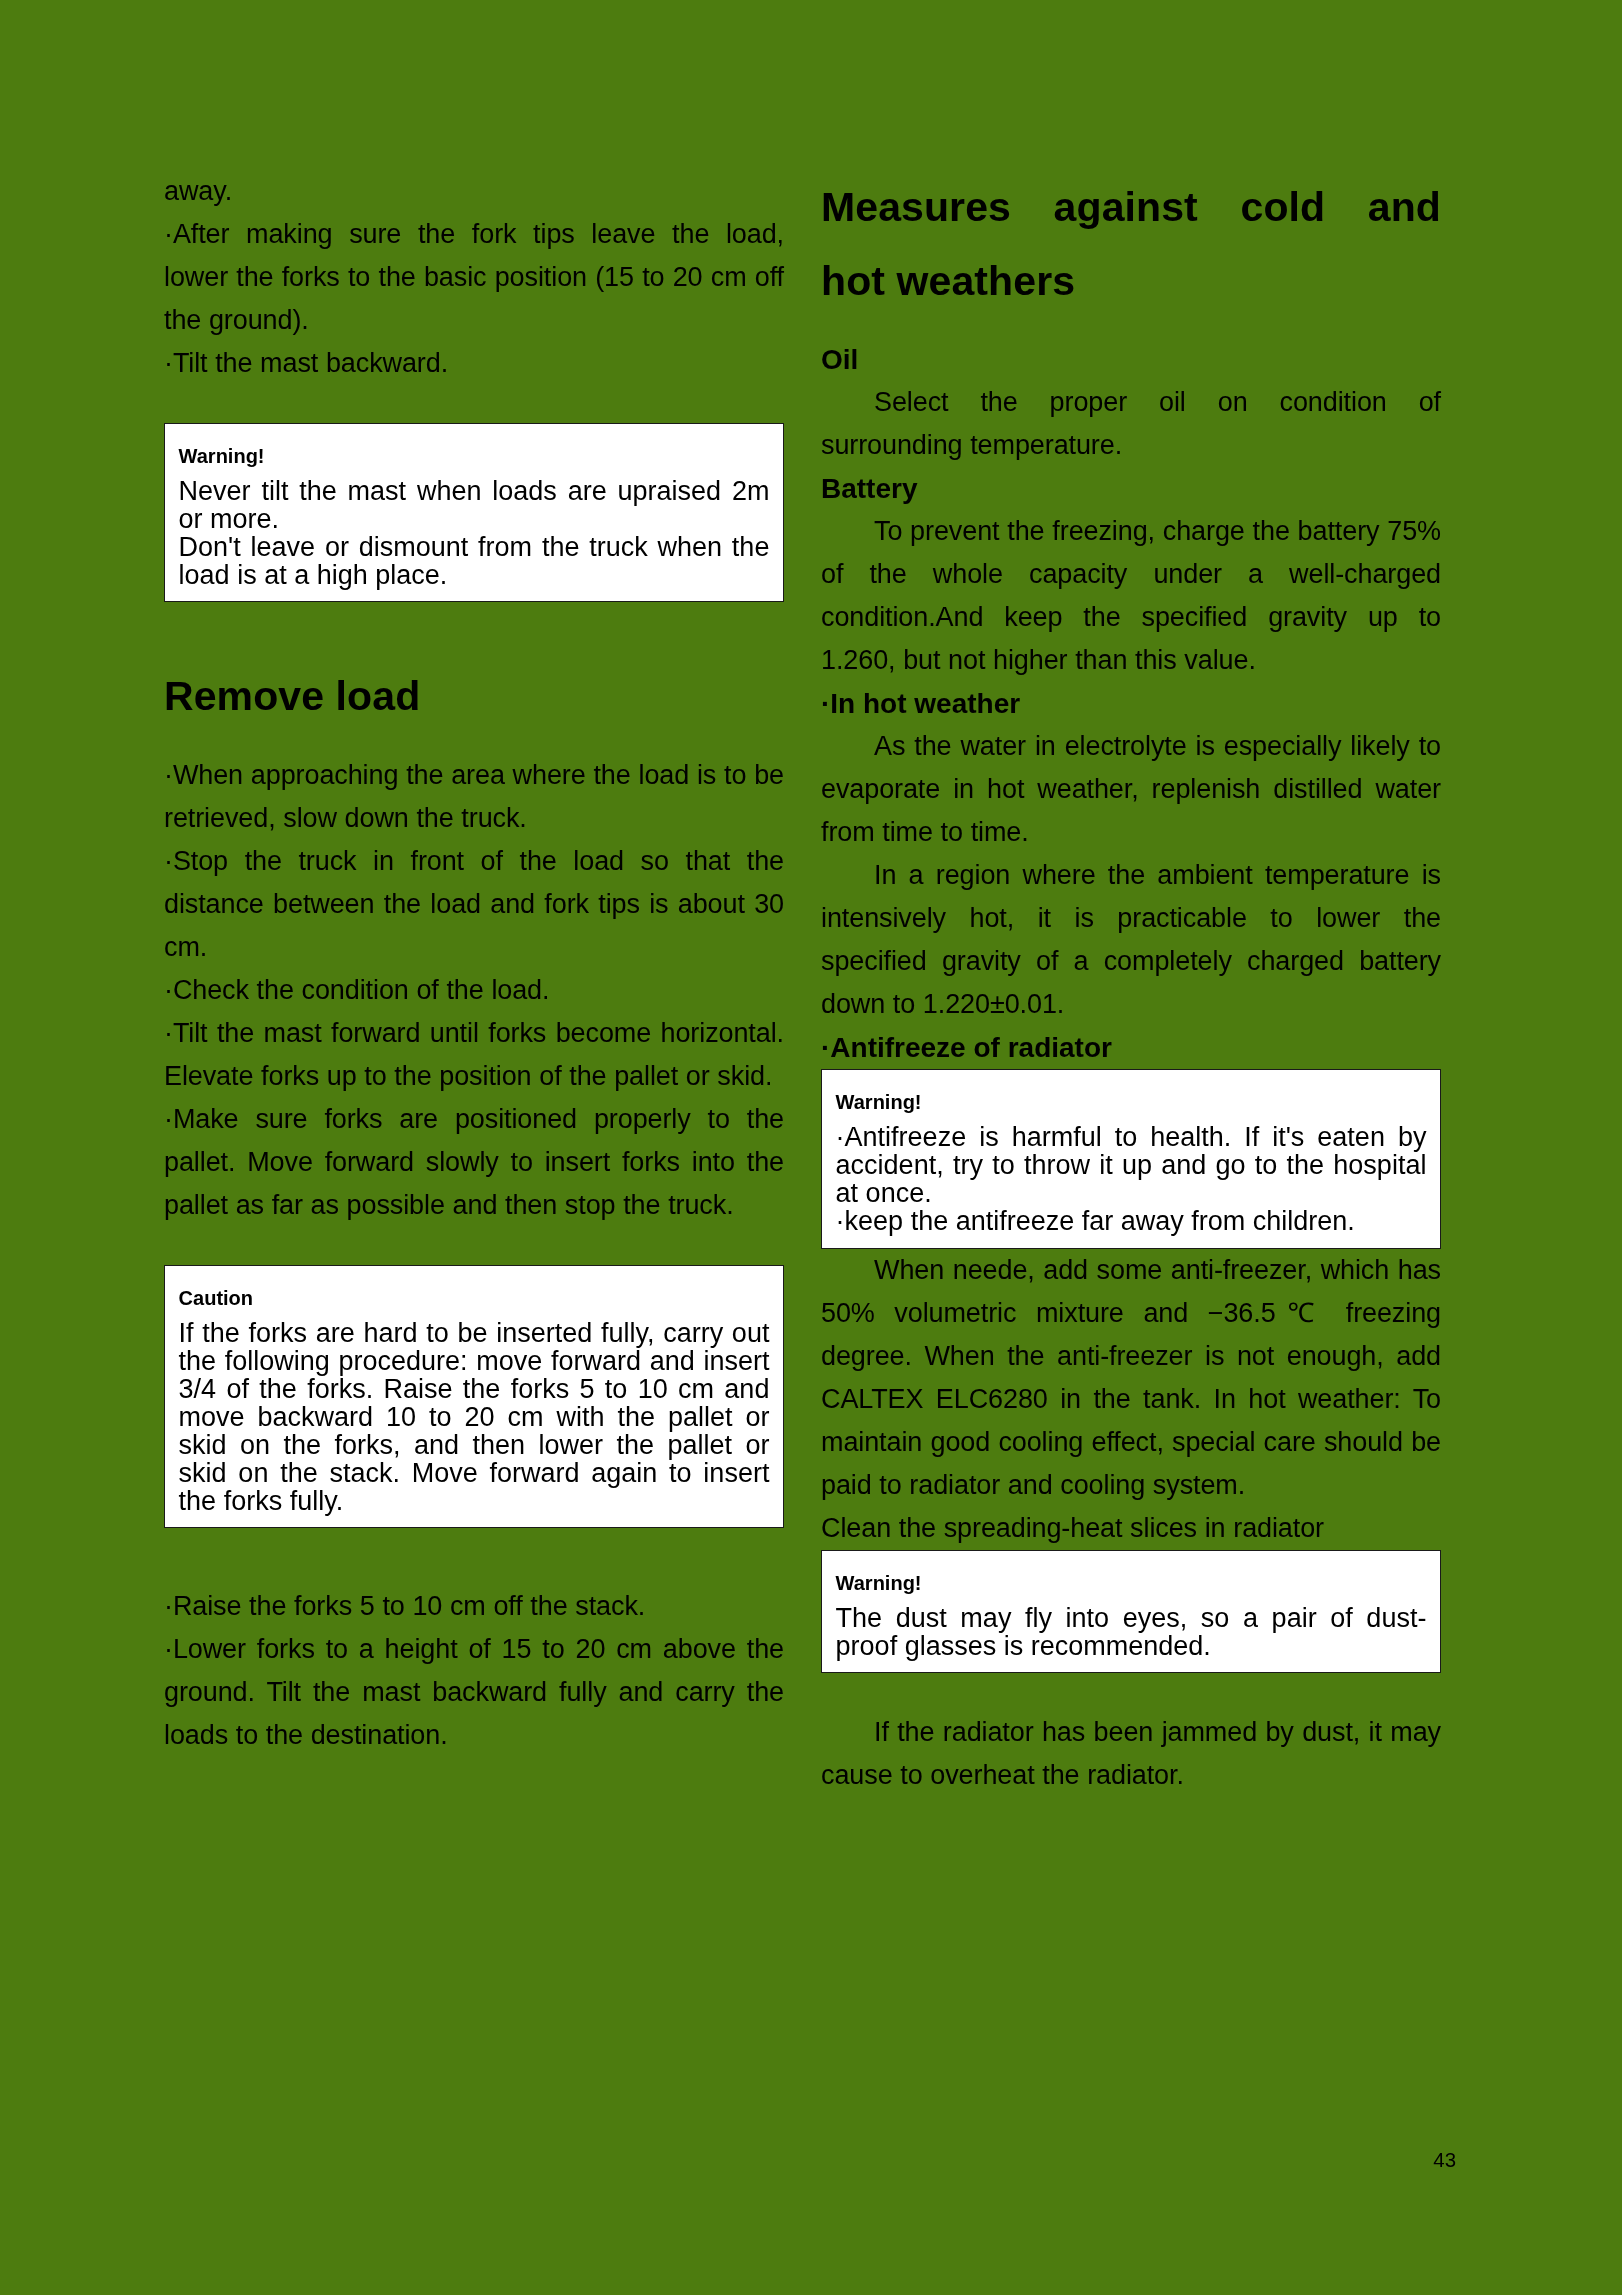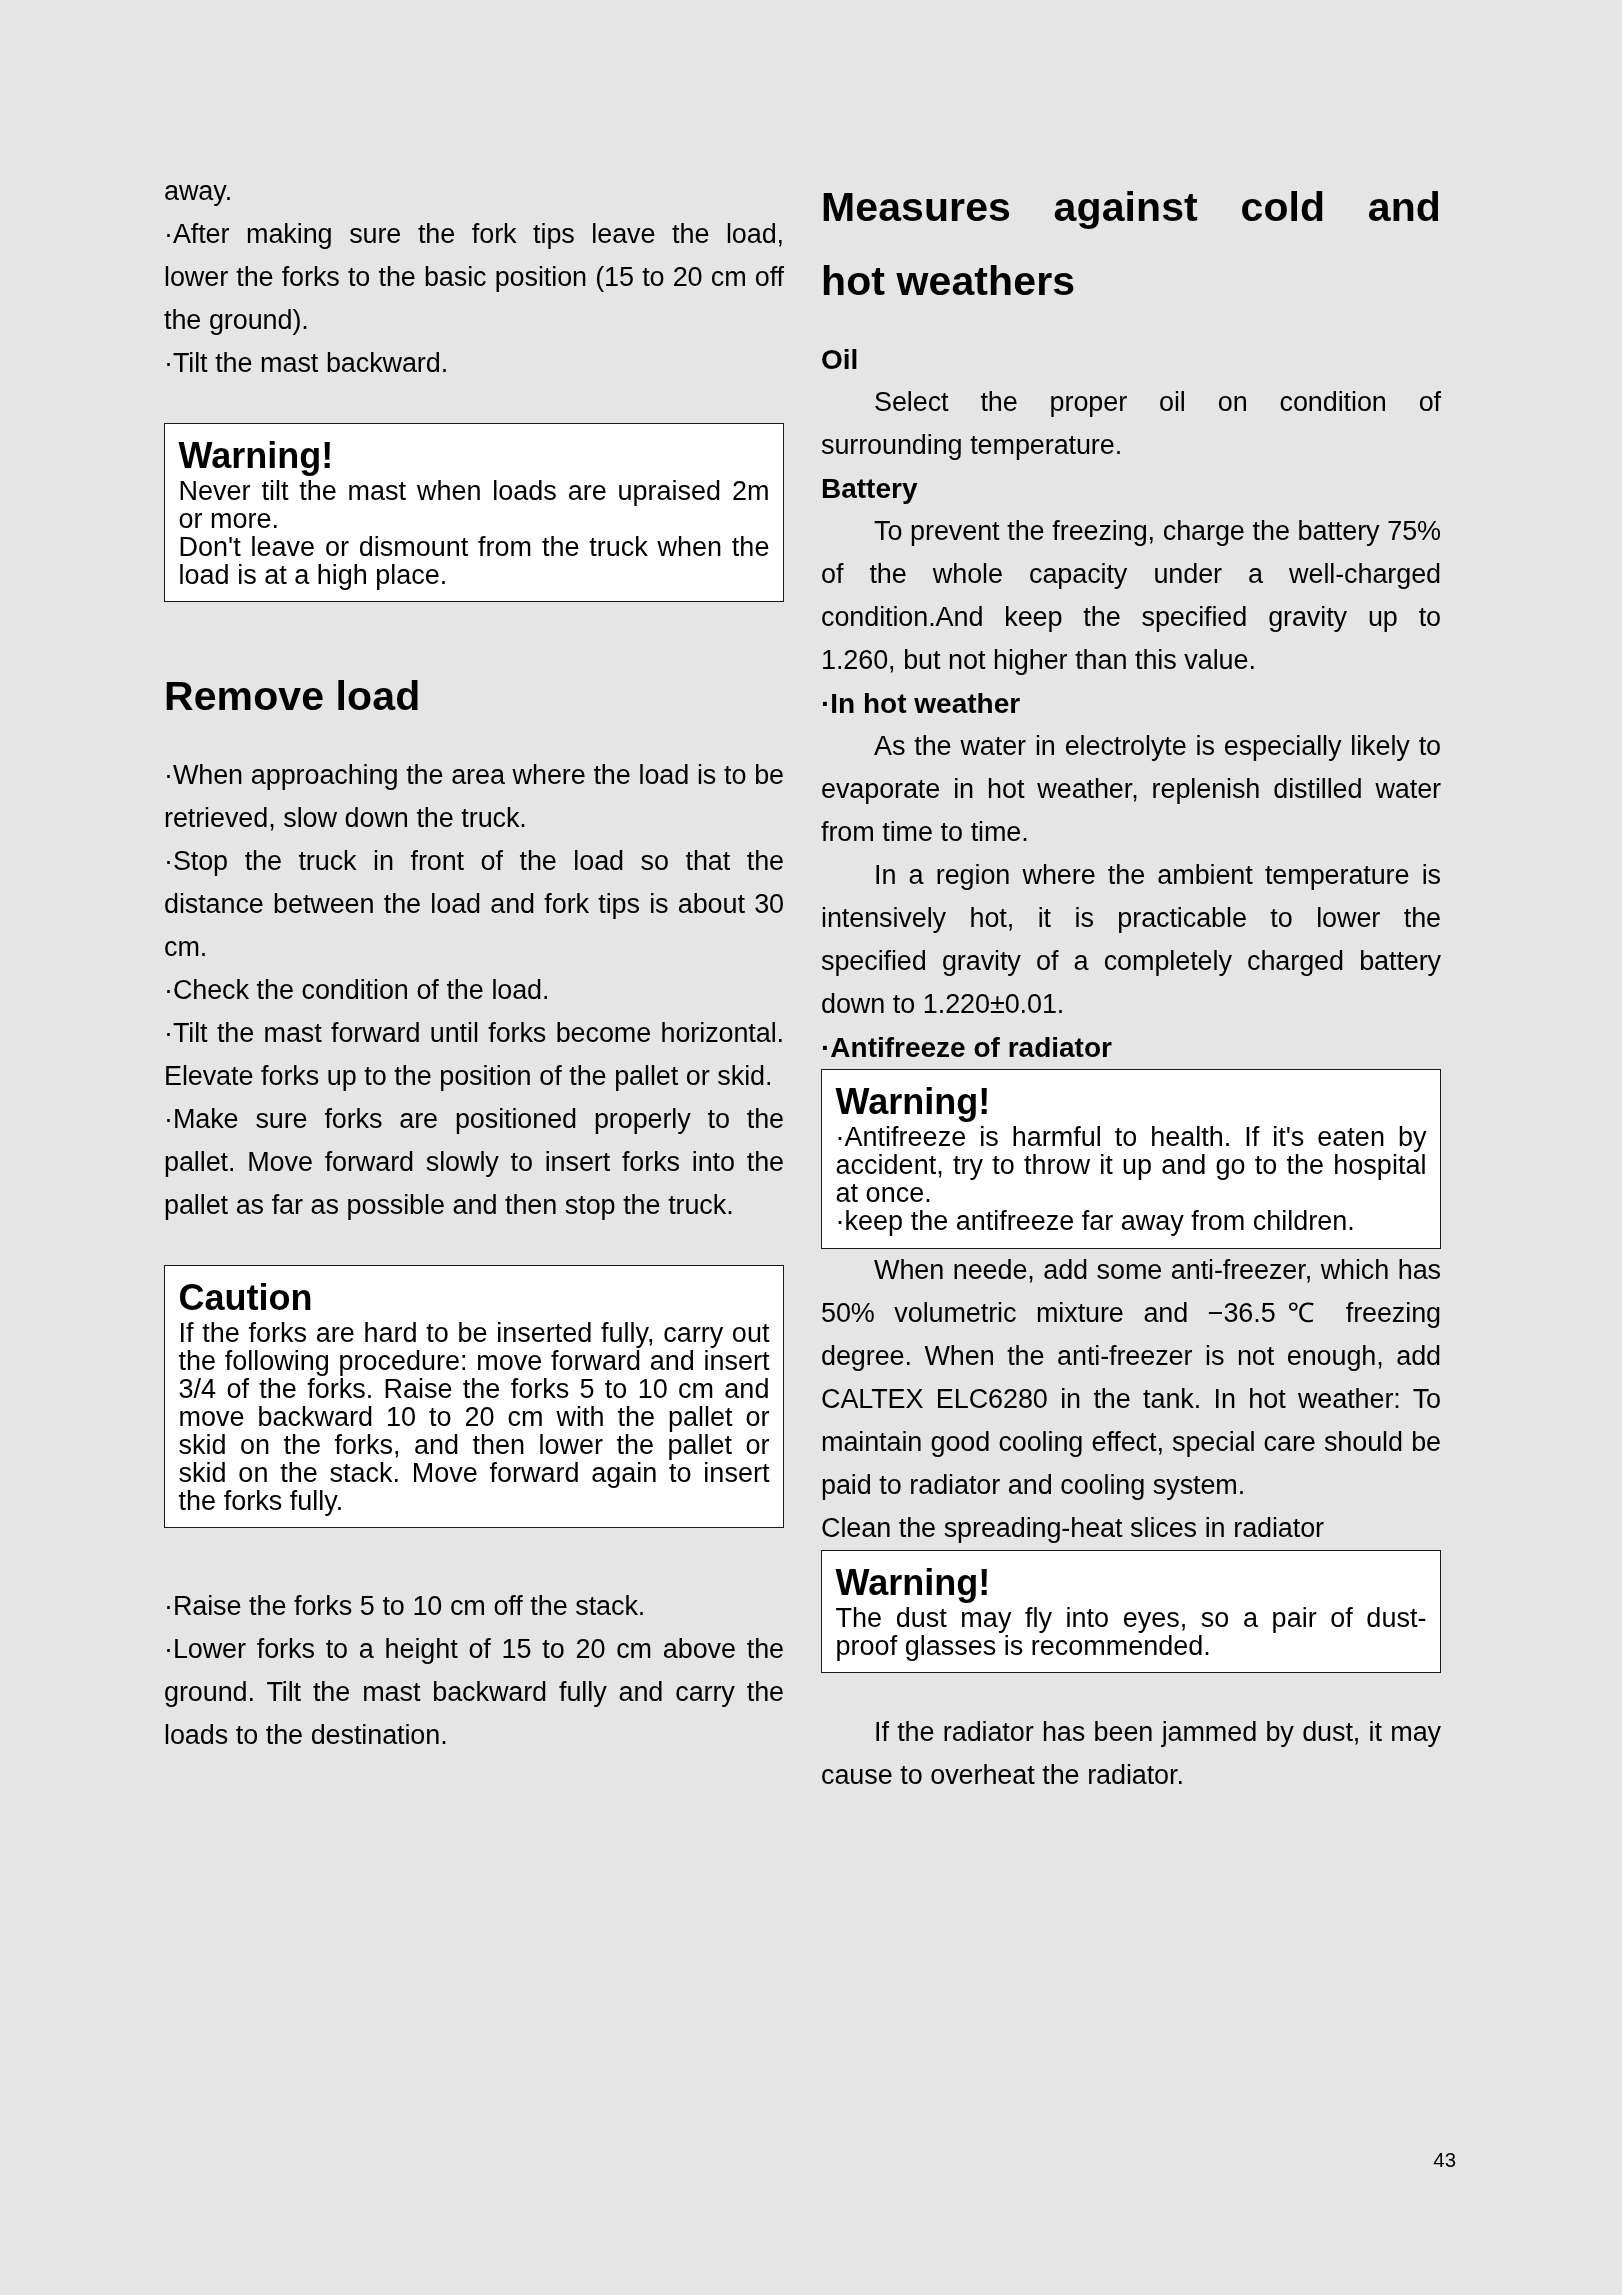--- a/index.html
+++ b/index.html
@@ -16,21 +16,21 @@
     overflow: hidden;
   }
 
   .page {
     position: absolute;
     left: 0; top: 0;
     width: 1622px;
     height: 2295px;
     box-sizing: border-box;
     padding: 170px 164px 106px 164px;
-    background: #e5e5e5;
+    background: #4d7c0f;
   }
 
   .columns {
     display: flex;
     flex-direction: row;
     align-items: flex-start;
     gap: 37px;
     height: 100%;
   }
   .col {
@@ -79,21 +79,21 @@
 
   
   .callout {
     border: 1.4px solid #1a1a1a;
     box-sizing: border-box;
     padding: 11px 13.6px 12.3px 13.6px;
     margin: 0;
     background: #fff;
   }
   .callout .label {
-    font-size: 36px;
+    font-size: 20px;
     font-weight: bold;
     line-height: 42px;
     display: block;
   }
   .callout p {
     margin: 0;
     font-size: 27px;
     line-height: 28px;
     text-align: justify;
     text-align-last: left;

